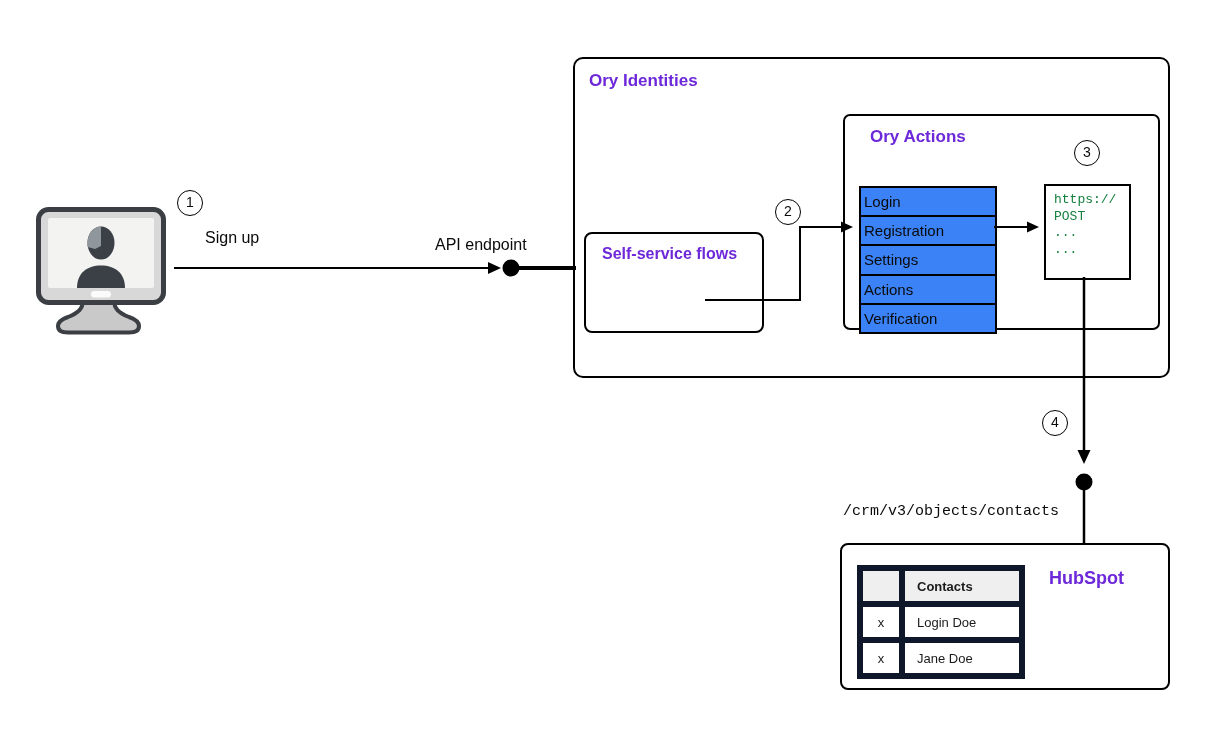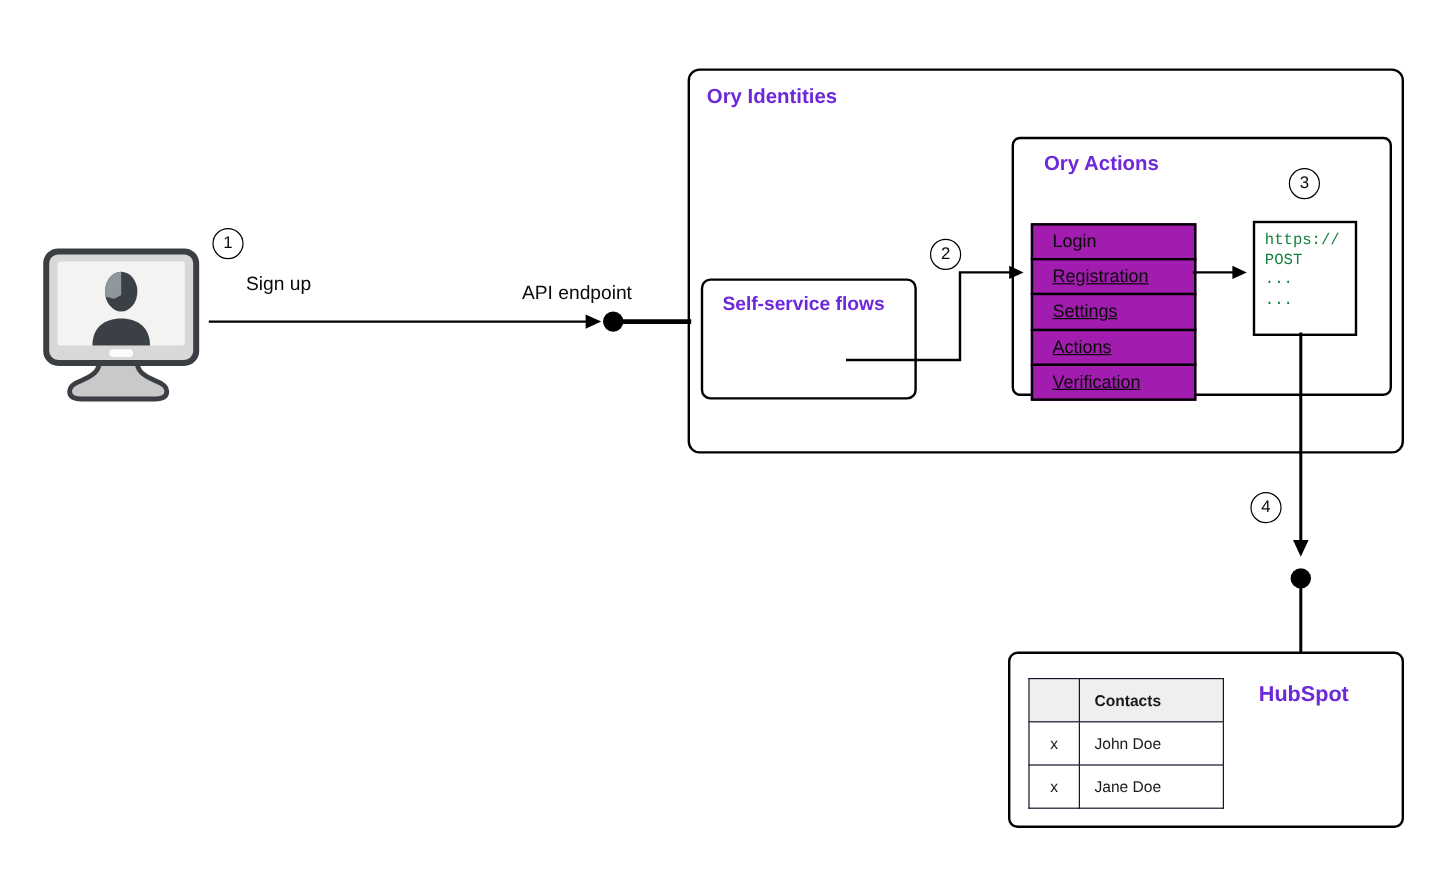--- a/index.html
+++ b/index.html
@@ -50,41 +50,41 @@
   }
   .b1 { left: 177px;  top: 190px; }
   .b2 { left: 775px;  top: 199px; }
   .b3 { left: 1074px; top: 140px; }
   .b4 { left: 1042px; top: 410px; }
 
   
   .flows { position: absolute; left: 14px; top: 70px; width: 138px; z-index: 2; }
   .flow-row {
     width: 138px; height: 31.2px;
-    border: 2px solid #000; background: #a21caf;
-    font-size: 15px; line-height: 27px; padding-left: 16px;
+    border: 2px solid #000; background: #3b82f6;
+    font-size: 15px; line-height: 27px; padding-left: 3px;
     white-space: nowrap; overflow: hidden;
   }
-  .flow-row + .flow-row { margin-top: -2px; text-decoration: underline; }
+  .flow-row + .flow-row { margin-top: -2px; }
 
   
   .code {
     position: absolute; left: 8px; top: 6px;
     font-family: "Liberation Mono", "DejaVu Sans Mono", monospace;
     font-size: 13px; line-height: 16.5px; white-space: pre; color: #15803d;
   }
 
   
   .contacts-table {
     position: absolute; left: 15px; top: 20px;
     border-collapse: collapse; z-index: 2;
     font-size: 13px; color: #1a1a1a;
   }
   .contacts-table th, .contacts-table td {
-    border: 1px solid #0f172a; height: 36px; background: #fff;
+    border: 6px solid #0f172a; height: 36px; background: #fff;
   }
   .contacts-table th { background: #efefef; font-weight: bold; text-align: left; padding-left: 12px; }
   .contacts-table .col-x { width: 42px; text-align: center; padding-left: 0; }
   .contacts-table .col-name { width: 120px; text-align: left; padding-left: 12px; }
   .contacts-table th.col-x { padding-left: 0; }
 
   
   .monitor { position: absolute; left: 35px; top: 206px; z-index: 2; }
 </style>
 </head>
@@ -121,20 +121,21 @@
     <rect x="56" y="85" width="20" height="6.5" rx="3.25" fill="#fbfbfb"></rect>
   </svg>
 
   <div class="badge b1">1</div>
   <div class="badge b2">2</div>
   <div class="badge b3">3</div>
   <div class="badge b4">4</div>
 
   <div class="label l-signup">Sign up</div>
   <div class="label l-api">API endpoint</div>
+  <div class="label l-endpoint">/crm/v3/objects/contacts</div>
 
   <div class="box box-ory-identities">
     <div class="box-title t-ory-identities">Ory Identities</div>
 
     <div class="box box-self-service">
       <div class="box-title t-self-service">Self-service flows</div>
     </div>
 
     <div class="box box-ory-actions">
       <div class="box-title t-ory-actions">Ory Actions</div>
@@ -159,21 +160,21 @@
   <div class="box box-hubspot">
     <div class="box-title t-hubspot">HubSpot</div>
     <table class="contacts-table">
       <tbody>
           <tr>
         <th class="col-x"></th>
         <th class="col-name">Contacts</th>
       </tr>
       <tr>
         <td class="col-x">x</td>
-        <td class="col-name">John Doe</td>
+        <td class="col-name">Login Doe</td>
       </tr>
       <tr>
         <td class="col-x">x</td>
         <td class="col-name">Jane Doe</td>
       </tr>
     </tbody>
       </table>
   </div>
 
 </div>

